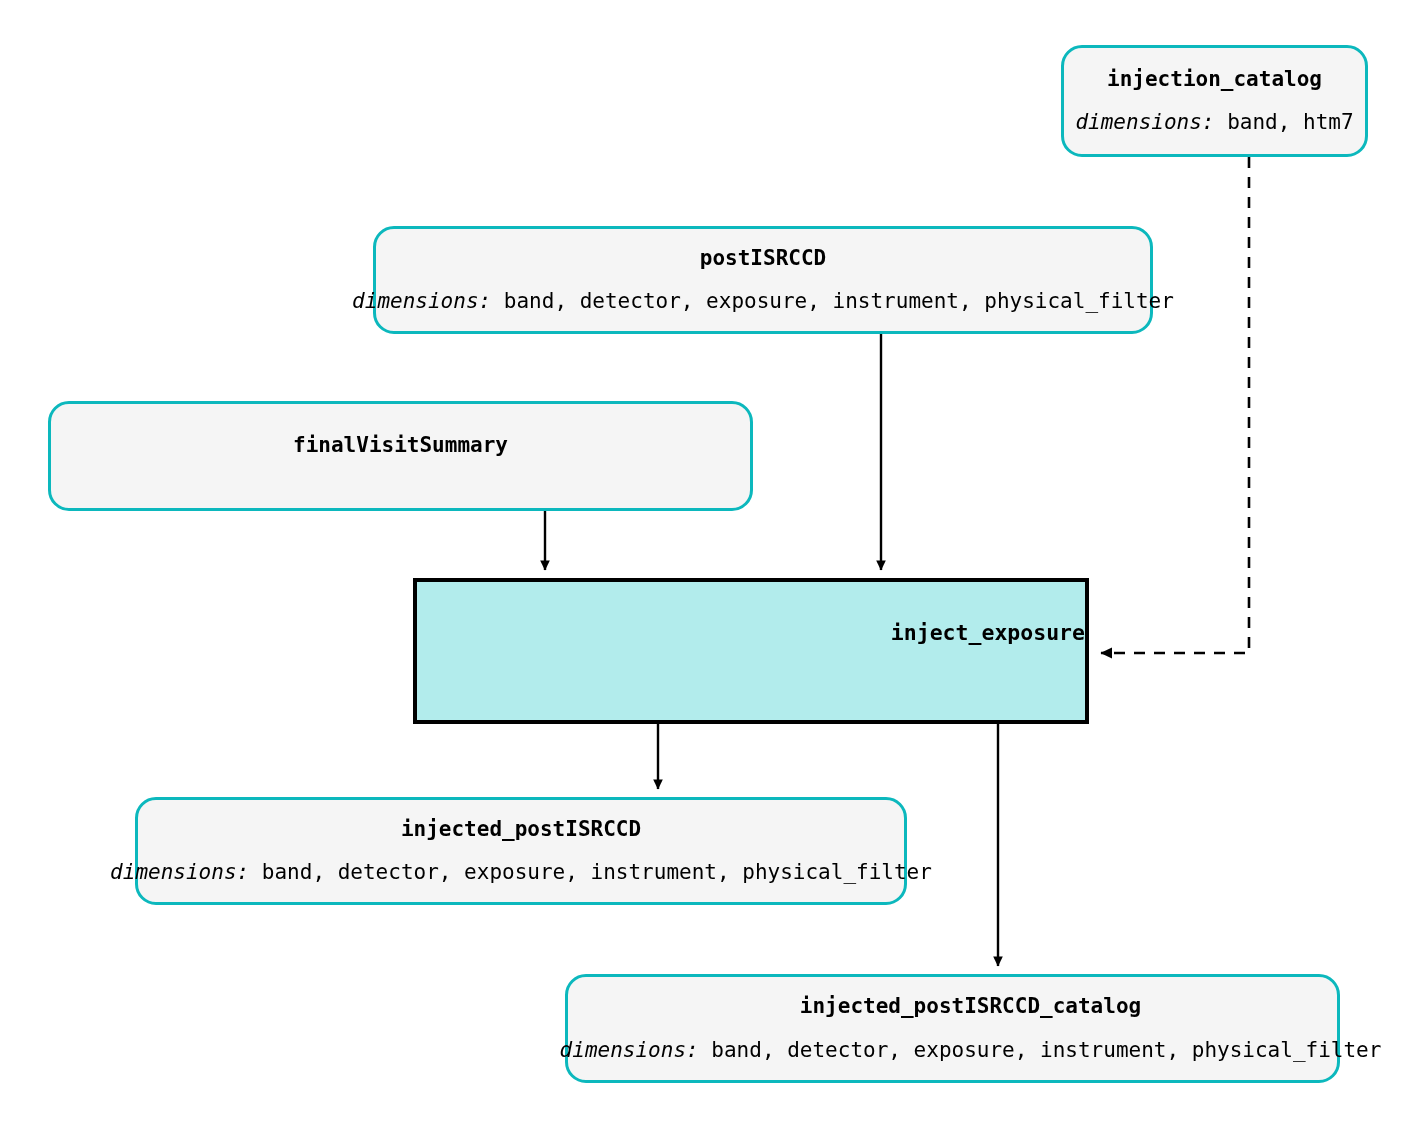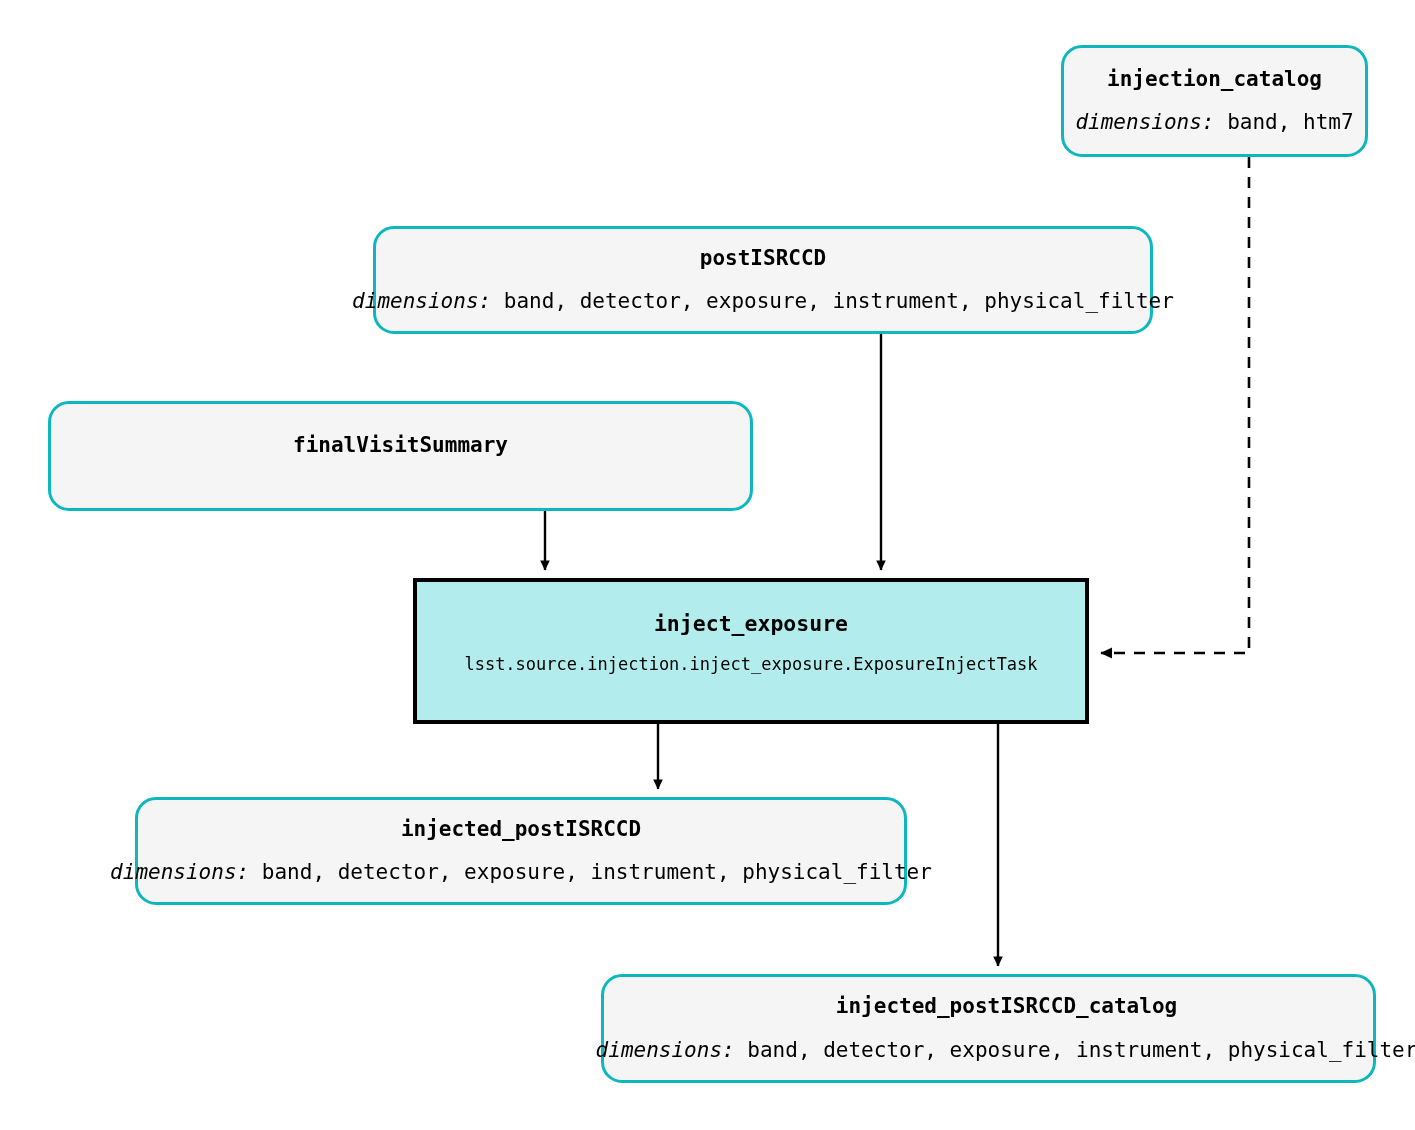--- a/index.html
+++ b/index.html
@@ -36,20 +36,21 @@
   }
   .node.dataset {
     background: #f5f5f5;
     border: 3.5px solid #0cb8bd;
     border-radius: 21px;
   }
   .node.task {
     background: #b2ecec;
     border: 4px solid #000000;
     border-radius: 0;
+    align-items: flex-end;
   }
   .node-title {
     font-family: "DejaVu Sans Mono", "Liberation Mono", monospace;
     font-weight: bold;
     font-size: 21px;
     color: #000000;
     letter-spacing: 0px;
     line-height: 1.1;
     white-space: nowrap;
   }
@@ -75,21 +76,21 @@
   }
   .gap-title-sub { height: 20px; }
   .gap-sub-dims { height: 16px; }
 
   
   #node-injection_catalog { left: 1061px; top: 45px;  width: 307px; height: 112px; }
   #node-postISRCCD        { left: 365px;  top: 226px; width: 780px; height: 108px; margin-left: 8px; }
   #node-finalVisitSummary { left: 48px;   top: 401px; width: 705px; height: 110px; }
   #node-inject_exposure   { left: 413px;  top: 578px; width: 676px; height: 146px; }
   #node-injected_postISRCCD { left: 135px; top: 797px; width: 772px; height: 108px; }
-  #node-injected_postISRCCD_catalog { left: 601px; top: 974px; width: 775px; height: 109px; padding-left: 36px; }
+  #node-injected_postISRCCD_catalog { left: 565px; top: 974px; width: 775px; height: 109px; padding-left: 36px; }
 </style>
 </head>
 <body>
 
 <div id="canvas">
 
   <svg class="edges" viewBox="0 0 1415 1130">
     <defs>
       <marker id="arrowSolid" markerWidth="11" markerHeight="11" refX="9.6" refY="5" orient="auto" markerUnits="userSpaceOnUse">
         <path d="M0,0.2 L10,5 L0,9.8 z" fill="#000000"></path>
@@ -123,21 +124,20 @@
   </div>
 
   <div class="node dataset" id="node-finalVisitSummary">
     <div class="node-title">finalVisitSummary</div>
     <div class="gap-title-sub"></div>
   </div>
 
   <div class="node task" id="node-inject_exposure">
     <div class="node-title">inject_exposure</div>
     <div class="gap-title-sub"></div>
-    <div class="node-sub">lsst.source.injection.inject_exposure.ExposureInjectTask</div>
     <div class="gap-sub-dims"></div>
   </div>
 
   <div class="node dataset" id="node-injected_postISRCCD">
     <div class="node-title">injected_postISRCCD</div>
     <div class="gap-title-sub"></div>
     <div class="node-dims"><span class="dims-label">dimensions:</span><span> band, detector, exposure, instrument, physical_filter</span></div>
   </div>
 
   <div class="node dataset" id="node-injected_postISRCCD_catalog">

